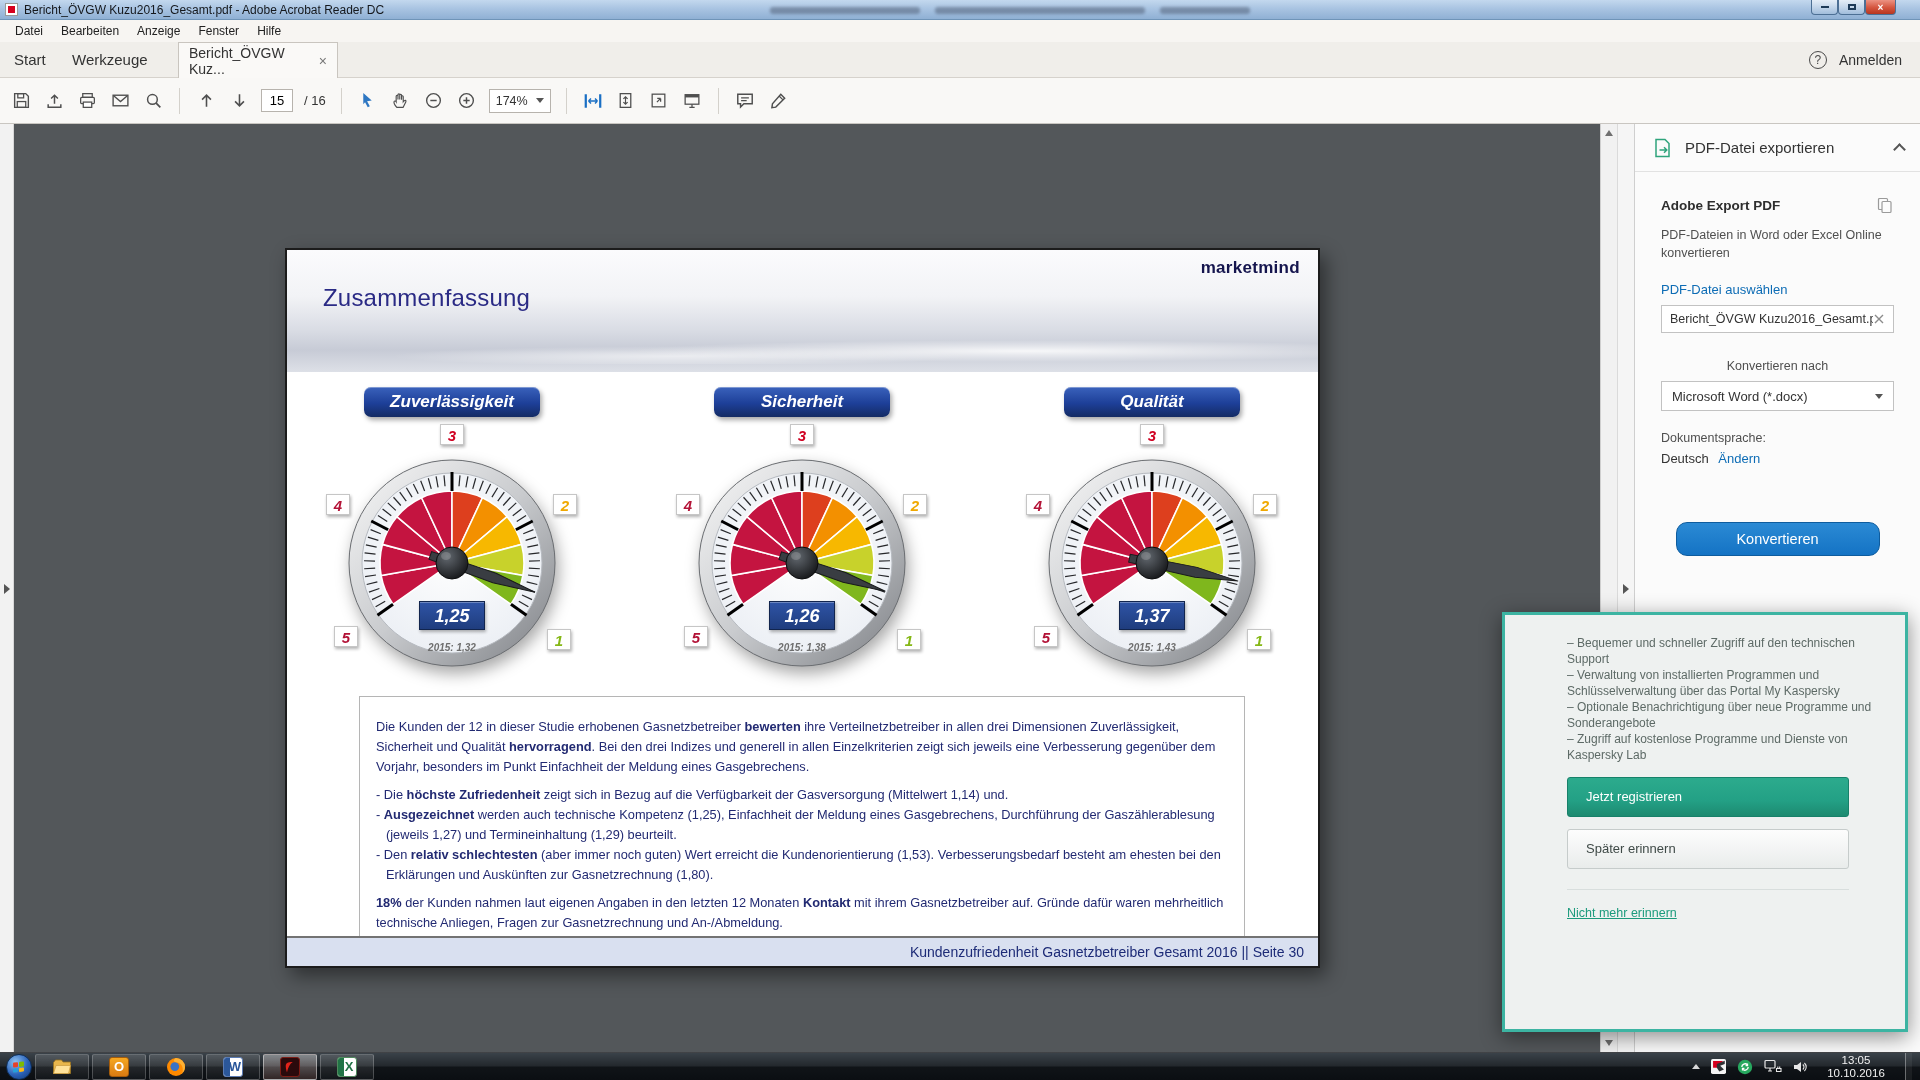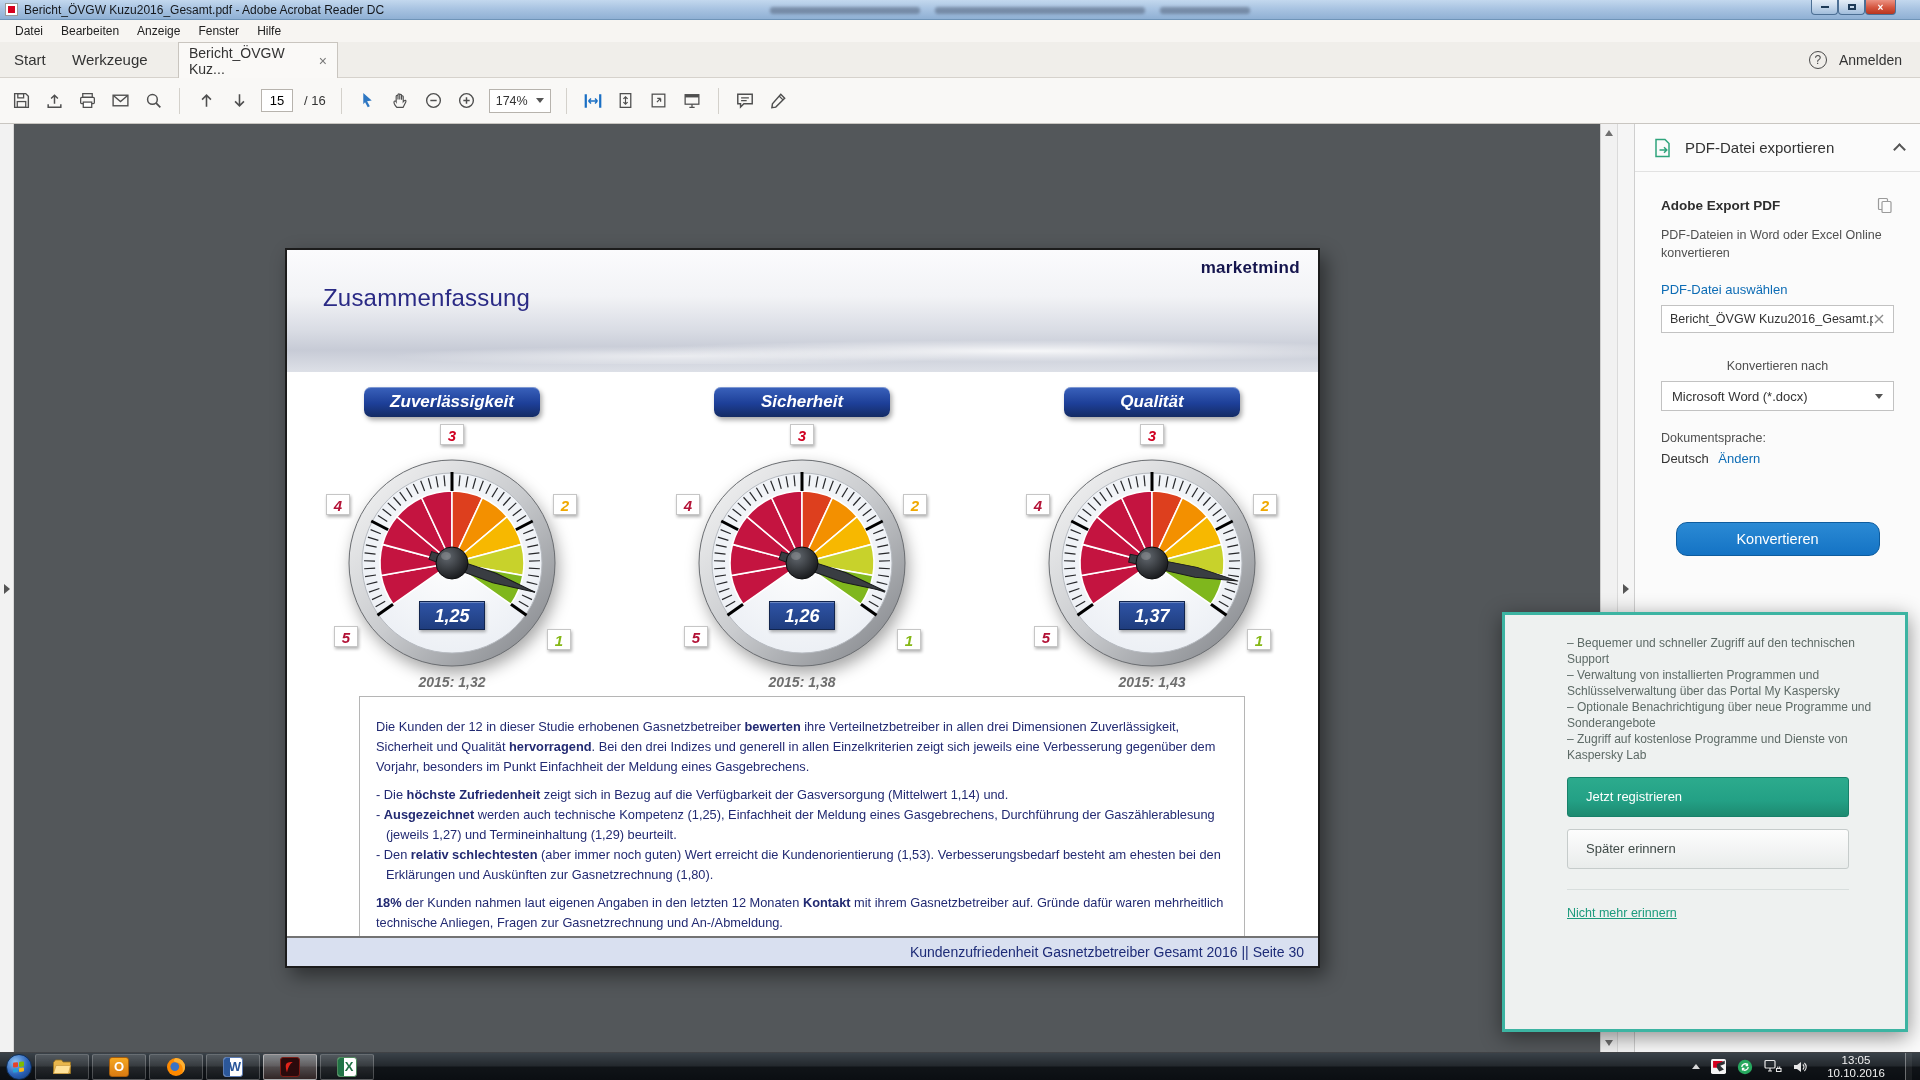--- a/index.html
+++ b/index.html
@@ -103,21 +103,21 @@
     box-shadow:2px 3px 5px rgba(0,0,0,.35), inset 0 1px 0 rgba(255,255,255,.35);
     color:#fff; font-weight:bold; font-size:17px; line-height:30px; text-align:center; }
   .gauge { position:relative; width:240px; height:248px; }
   .gauge-svg-host { position:absolute; left:15px; top:7px; width:210px; height:210px;
     filter:drop-shadow(3px 7px 8px rgba(0,0,0,.35)); }
   .gauge-value { position:absolute; left:87px; top:150px; width:66px; height:29px;
     border:1px solid #12254e; color:#fff; font-weight:bold; font-size:18px;
     line-height:29px; text-align:center;
     box-shadow:inset 0 1px 0 rgba(255,255,255,.3), 1px 2px 3px rgba(0,0,0,.3); }
   .gauge-prev { position:absolute; left:0; top:191px; width:240px; text-align:center;
-    color:#6e6e6e; font-weight:bold; font-size:14px;margin-top:32px; }
+    color:#6e6e6e; font-weight:bold; font-size:10px; }
   .scale-label { position:absolute; width:24px; height:21px; background:#fff;
     border:1px solid #c6c6c6; box-shadow:1px 2px 3px rgba(0,0,0,.3);
     font-weight:bold; font-size:15px; line-height:21px; text-align:center; }
 
   .textblock { position:absolute; left:72px; top:446px; width:886px;
     border:1px solid #b5b5b5; background:#fff; padding:20px 16px;
     font-size:12.8px; line-height:20px; color:var(--slide-navy); }
   .tb-p { margin-bottom:8px; }
   .tb-bullet { margin-bottom:0; padding-left:10px; text-indent:-10px; }
   .tb-last { margin-top:8px; margin-bottom:0; }

